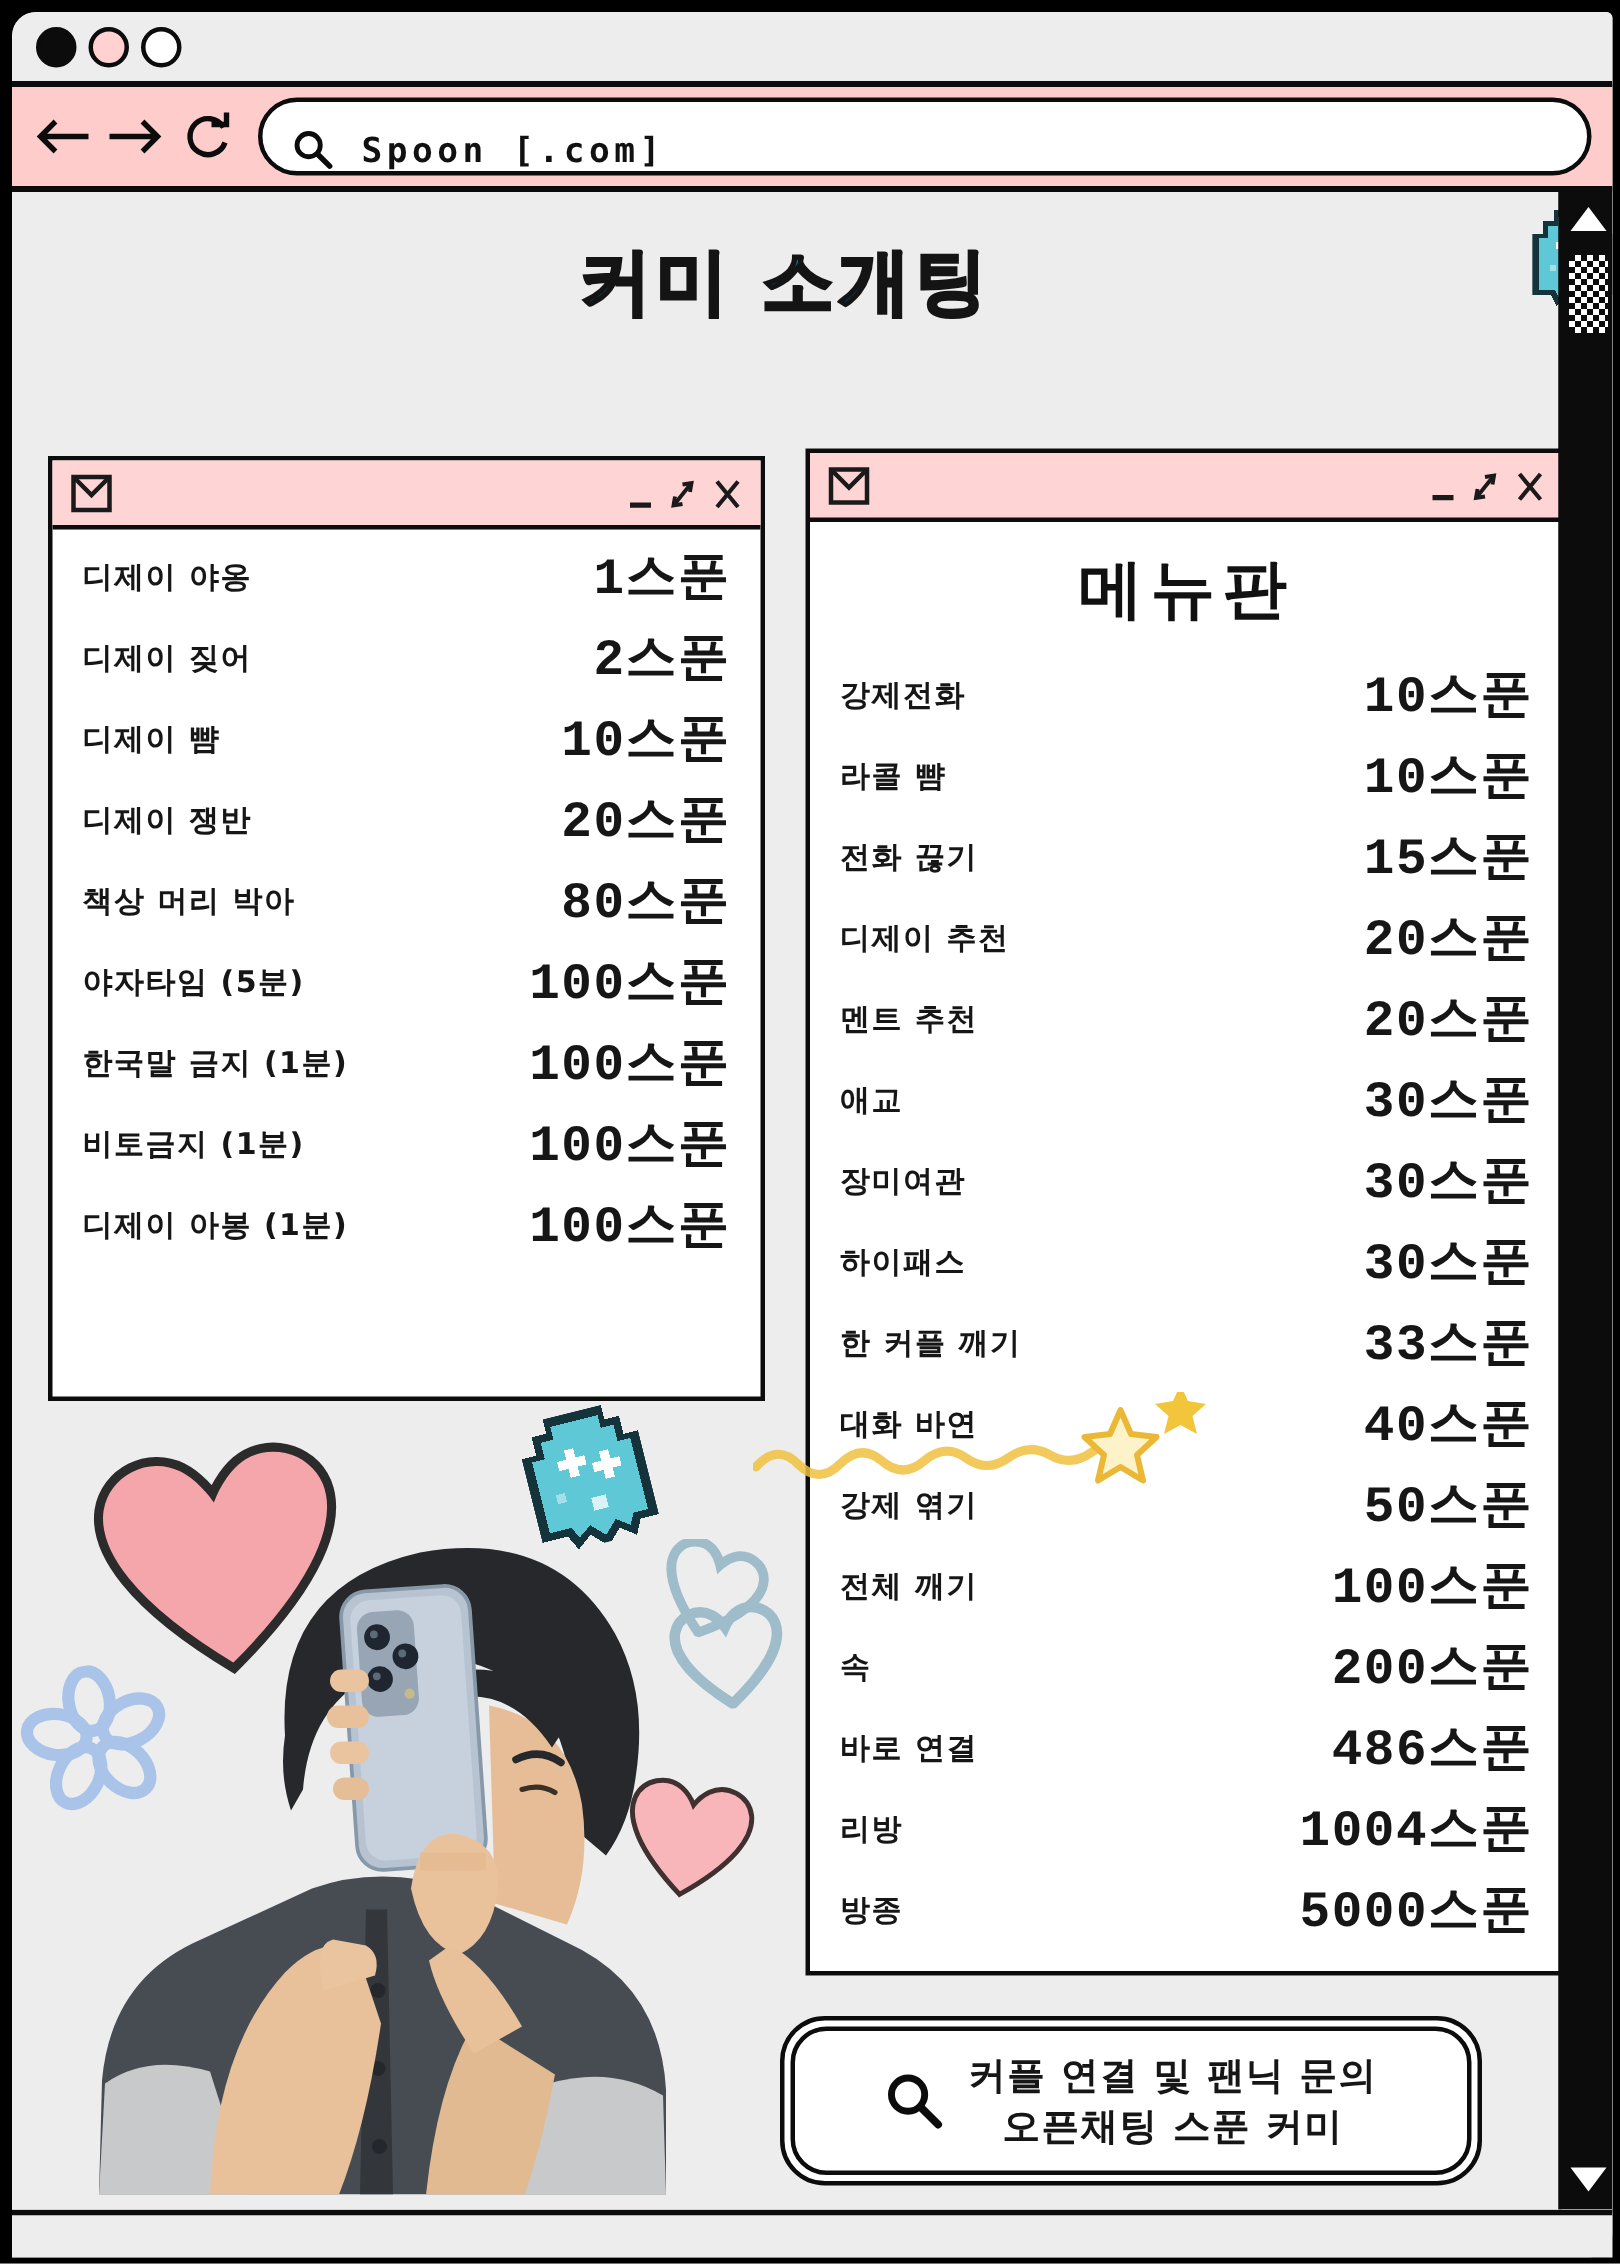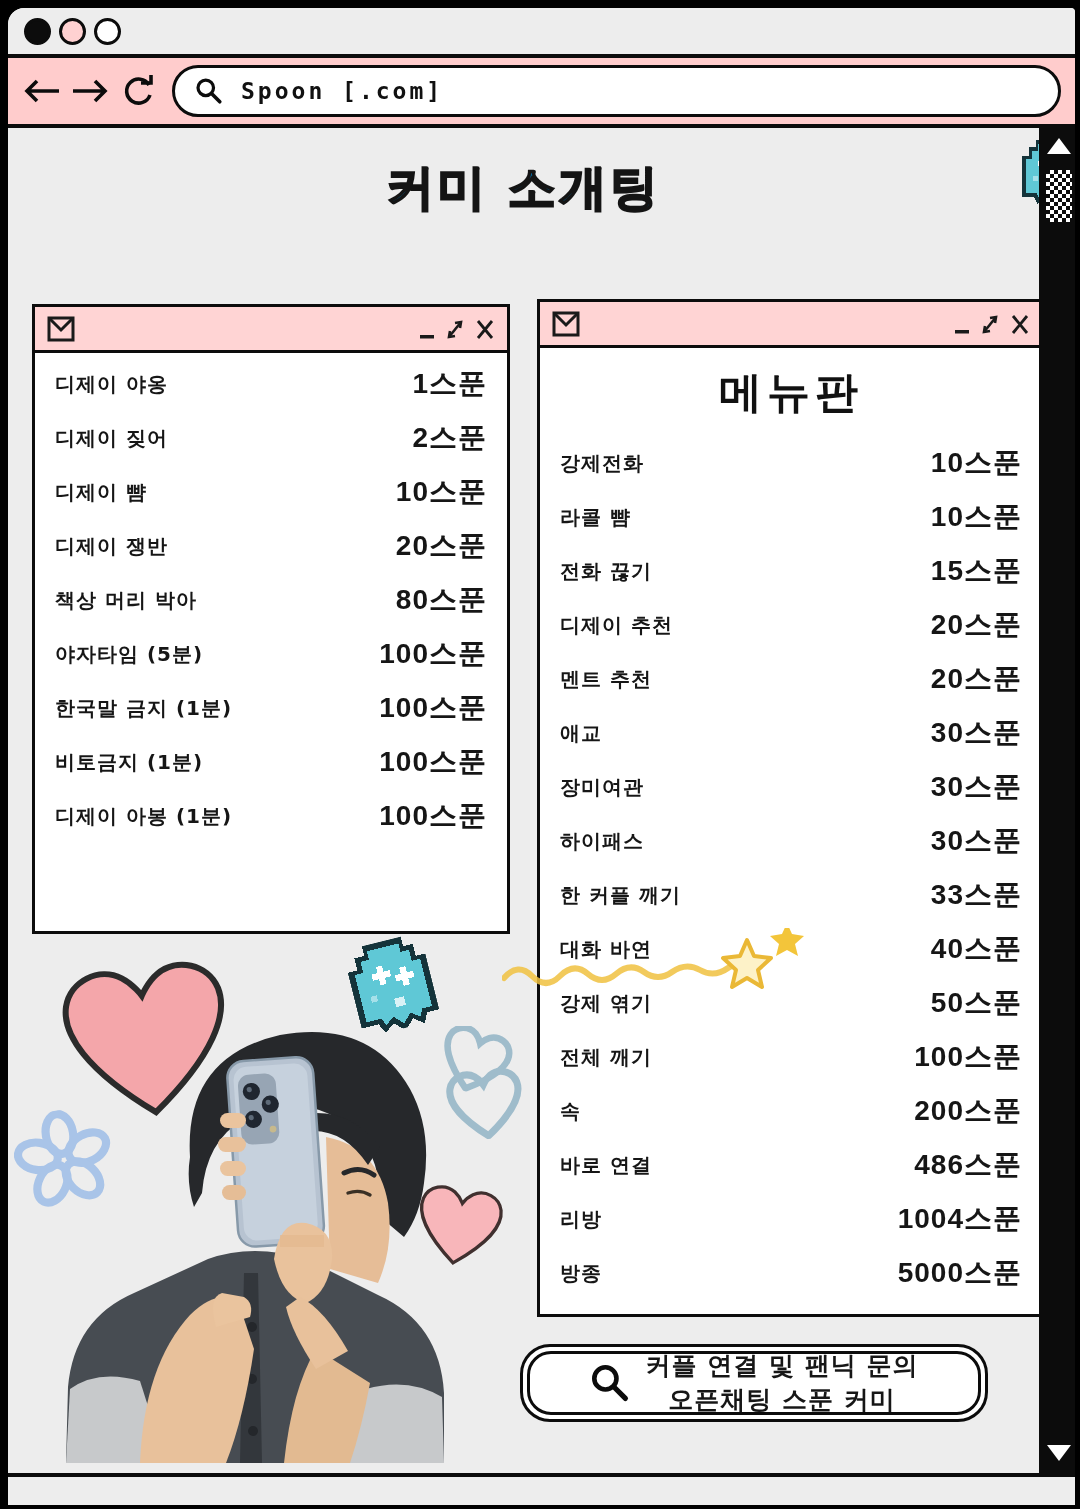--- a/index.html
+++ b/index.html
@@ -12,21 +12,21 @@
   
   .titlebar { height:50px; background:#ededed; border-bottom:4px solid #0c0c0c;
               display:flex; align-items:center; padding-left:16px; gap:8px; border-radius:16px 4px 0 0; }
   .circle { width:27px; height:27px; border-radius:50%; border:3px solid #0c0c0c; }
   .c1 { background:#0c0c0c; } .c2 { background:#ffd1d1; } .c3 { background:#ffffff; }
 
   .toolbar { height:70px; background:#ffcccc; border-bottom:4px solid #0c0c0c;
              display:flex; align-items:center; padding:0 14px; gap:8px; }
   .navbtn { width:40px; height:36px; display:flex; align-items:center; justify-content:center; }
   .searchbar { flex:1; height:52px; margin-left:6px; background:#fff; border:3px solid #0c0c0c;
-               border-radius:28px; display:flex; align-items:center; padding:0 20px; gap:18px; }
+               border-radius:28px; display:flex; align-items:flex-end; padding:0 20px; gap:18px; }
   .searchtext { font-family:"DejaVu Sans Mono","Liberation Mono",monospace; font-weight:bold;
                 font-size:23px; letter-spacing:3px; color:#111; }
 
   .content { position:relative; flex:1; background:#ededed; overflow:hidden; }
 
   
   .scrollbar { position:absolute; right:0; top:0; bottom:0; width:36px; background:#0c0c0c; z-index:40;
                border-left:2px solid #0c0c0c; }
   .sb-up { position:absolute; top:10px; left:6px; width:0; height:0;
            border-left:12px solid transparent; border-right:12px solid transparent; border-bottom:16px solid #fff; }
@@ -50,37 +50,37 @@
   .panel-bar { height:46px; background:#ffd4d4; border-bottom:3px solid #0c0c0c;
                display:flex; align-items:center; padding:0 12px; }
   .panel-bar .spacer { flex:1; }
   .winctl { display:flex; align-items:flex-end; gap:10px; }
   .winctl > div { display:flex; align-items:center; justify-content:center; }
   .panel-title { text-align:center; font-size:43px; font-weight:800; letter-spacing:5px;
                  margin:16px 0 10px; color:#111; }
   .rows { padding:4px 20px 0 20px; }
   .row { height:54px; display:flex; justify-content:space-between; align-items:center; position:relative; }
   .row .name  { font-size:20px; font-weight:800; letter-spacing:1px; white-space:nowrap; }
-  .row .price { font-size:28px; font-weight:800; letter-spacing:1px;
-                font-family:Liberation Sans, sans-serif;text-align:right; }
+  .row .price { font-size:34px; font-weight:800; letter-spacing:1px;
+                font-family:Liberation Mono, monospace;text-align:right; }
   .row .doodle { display:none; }
   .row.highlight .doodle { display:block; position:absolute; left:-58px; top:6px; width:330px; height:70px;
                            pointer-events:none; z-index:5; }
 
   
   .decor { position:absolute; }
   .d-heart-big   { left:50px;  top:826px; width:178px; height:168px; transform:rotate(-7deg); }
   .d-ghost       { left:343px; top:812px; width:82px;  height:90px;  transform:rotate(-14deg); }
   .d-blue-hearts { left:415px; top:898px; width:110px; height:120px; }
   .d-flower      { left:4px;   top:982px; width:104px; height:100px; transform:rotate(-10deg); }
   .d-heart-small { left:405px; top:1055px; width:92px; height:84px; transform:rotate(9deg); }
   .d-photo       { left:40px;  top:869px; width:410px; height:466px; }
 
   
-  .contact { position:absolute; left:512px; top:1216px; width:468px; height:78px;
+  .contact { position:absolute; left:512px; top:1216px; width:468px; height:113px;
              background:#fff; border:3px solid #0c0c0c; border-radius:30px; padding:4px; z-index:10; }
   .contact-inner { width:100%; height:100%; border:3px solid #0c0c0c; border-radius:24px;
                    display:flex; align-items:center; justify-content:center; gap:16px; padding:0 10px; }
   .contact-text { text-align:center; font-size:25px; font-weight:800; line-height:1.35; letter-spacing:1px; }
 
   svg.icon { display:block; }
 </style>
 </head>
 <body>
 

